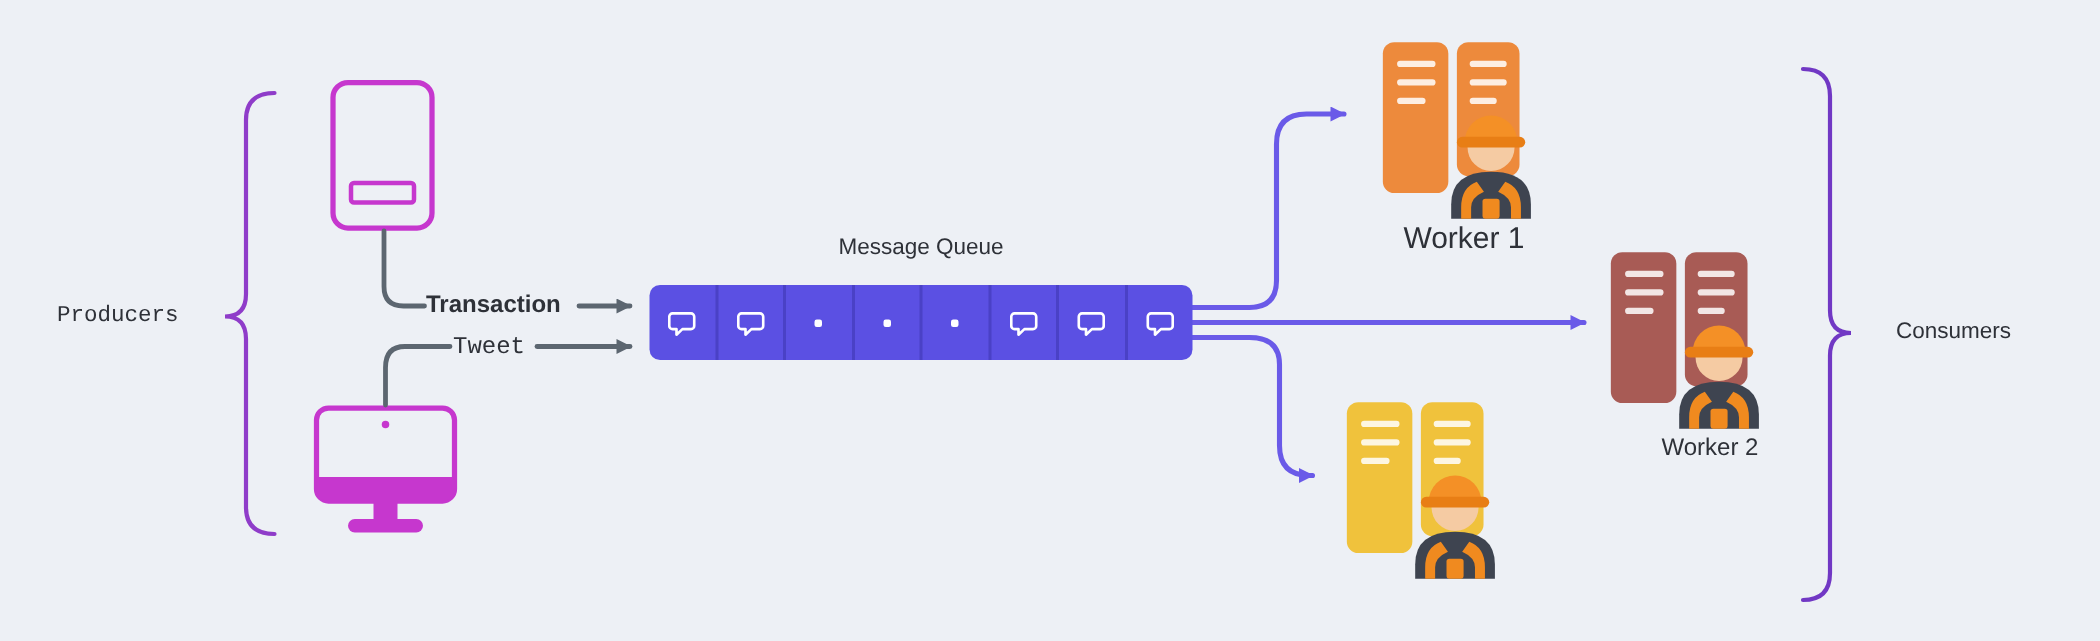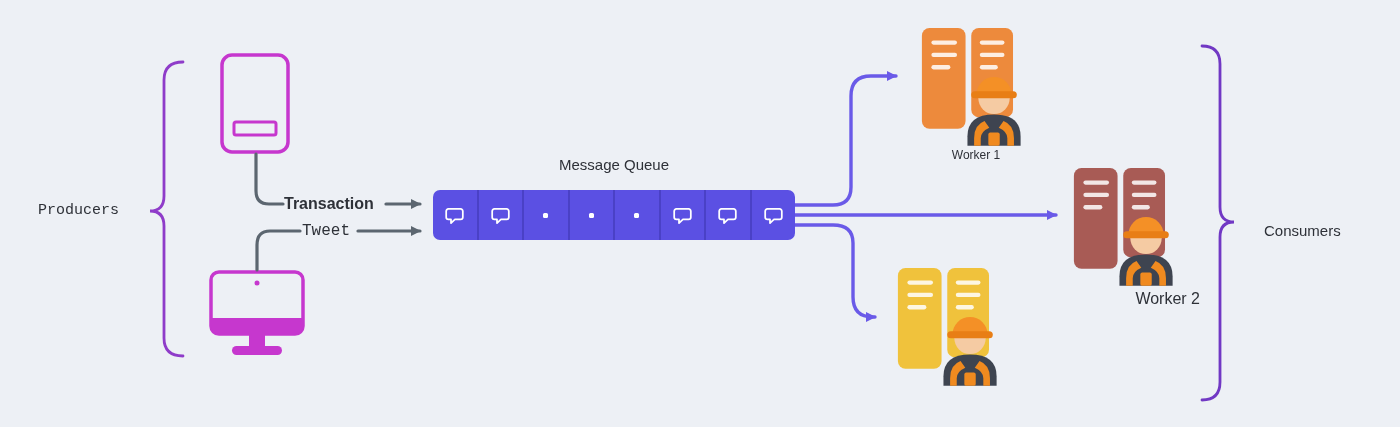--- a/index.html
+++ b/index.html
@@ -20,26 +20,26 @@
     pointer-events: none;
   }
   
   .lbl {
     position: absolute;
     color: var(--text, #2E3138);
     font-size: 15px;
     white-space: nowrap;
   }
   .lbl-producers   { left: 38px;  top: 202px; font-family: Liberation Mono, monospace; }
-  .lbl-consumers   { left: 1264px; top: 222px; }
+  .lbl-consumers   { left: 1264px; top: 212px; }
   .lbl-queue-title { left: 433px; top: 156px; width: 362px; text-align: center; }
   .lbl-transaction { left: 284px; top: 195px; font-size: 16px; font-weight: bold; }
   .lbl-tweet       { left: 302px; top: 222px; font-size: 16px; font-family: Liberation Mono, monospace; }
-  .lbl-worker1     { left: 912px; top: 148px; width: 128px; text-align: center; font-size: 12px; }
-  .lbl-worker2     { left: 1080px; top: 290px; width: 120px; text-align: right; font-size: 16px; }
+  .lbl-worker1     { left: 912px; top: 148px; width: 128px; text-align: center; font-size: 20px; }
+  .lbl-worker2     { left: 1080px; top: 290px; width: 120px; text-align: center; font-size: 16px; }
   
   .queue-bar {
     position: absolute; left: 433px; top: 190px;
     width: 362px; height: 50px;
     background: var(--queue_fill, #5B50E3);
     border-radius: 7px;
     overflow: hidden;
   }
   .queue-cells { display: flex; width: 100%; height: 100%; }
   .queue-cell {

